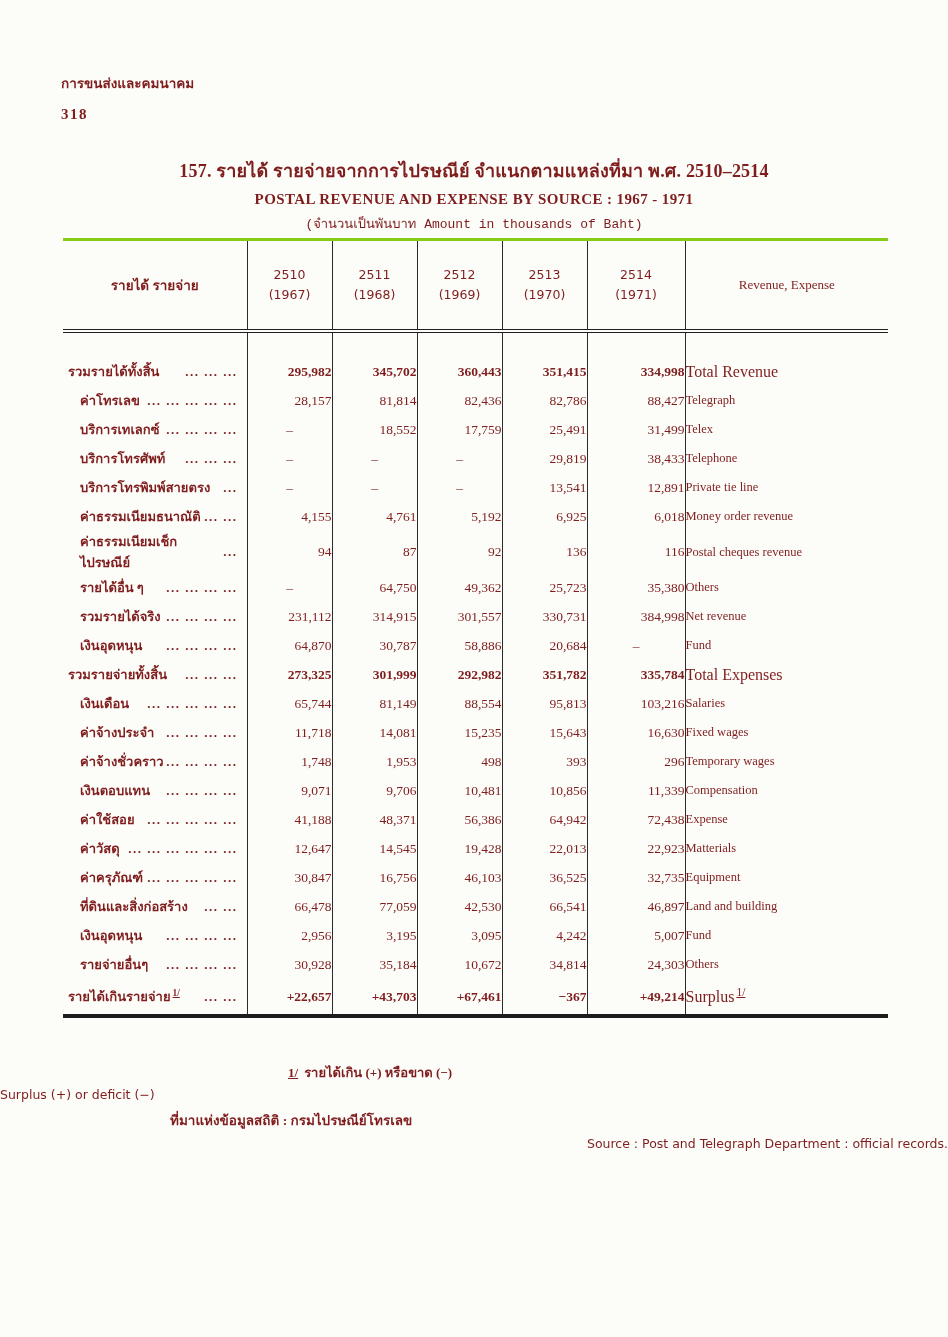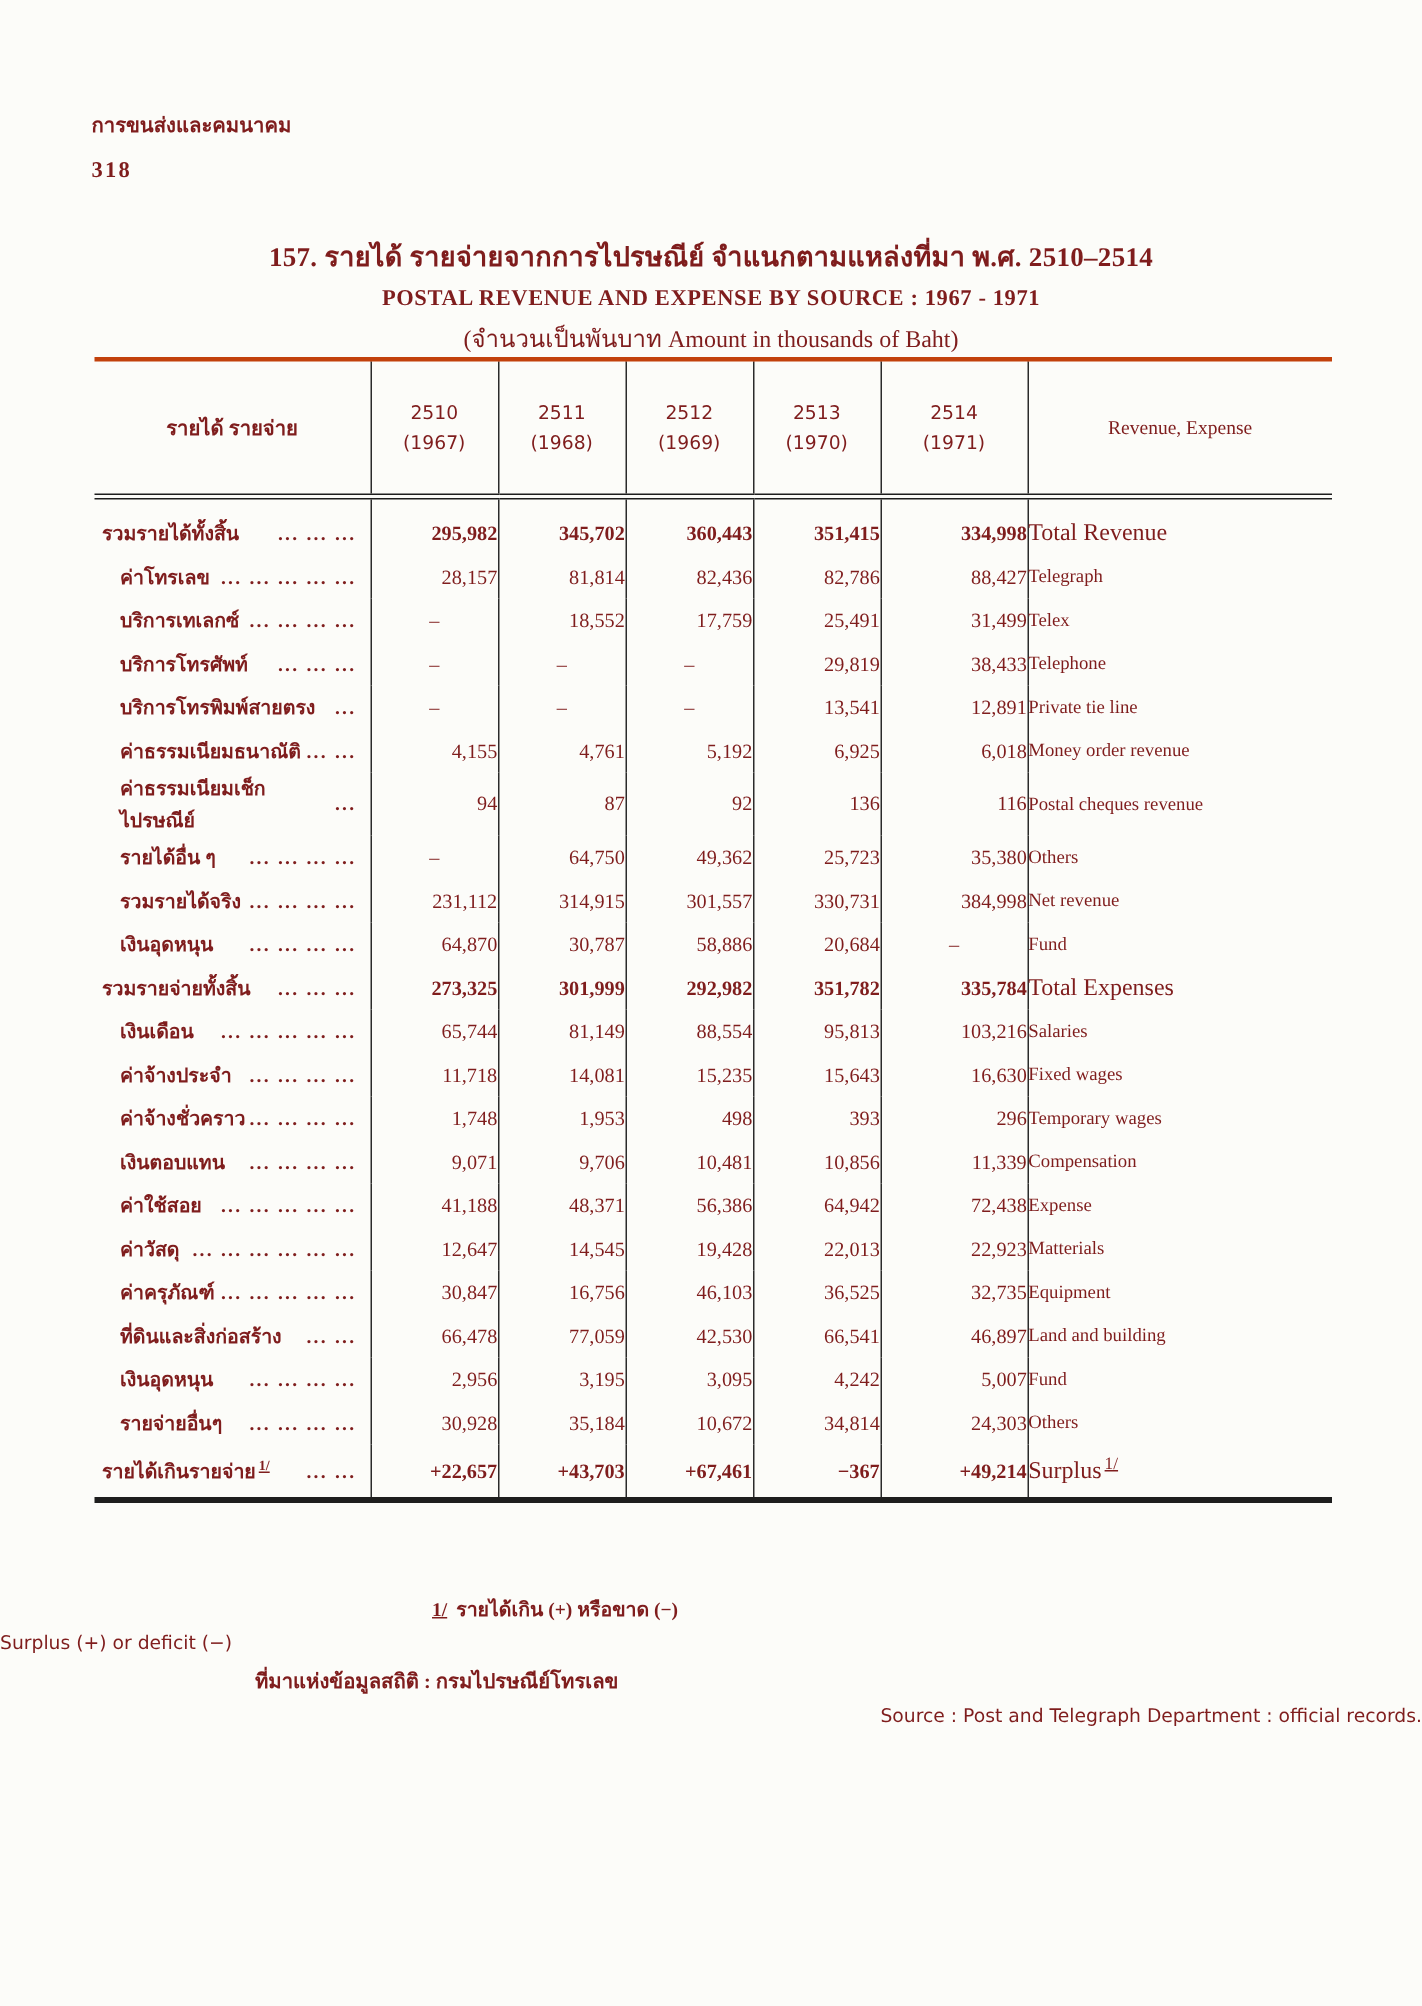--- a/index.html
+++ b/index.html
@@ -9,38 +9,38 @@
     font-family:"Liberation Serif", serif;
     overflow:hidden;
   }
   .corner { position:absolute; left:61px; top:72px; }
   .cat { font-weight:bold; font-size:13.5px; font-family:"DejaVu Sans", sans-serif; }
   .pnum { font-weight:bold; font-size:15px; margin-top:12px; letter-spacing:1.5px; }
 
   .titles { position:absolute; left:0; top:156px; width:100%; text-align:center; }
   .t-thai { font-size:18px; font-weight:bold; letter-spacing:0.2px; }
   .t-en   { font-size:15px; font-weight:bold; margin-top:6px; letter-spacing:0.4px; }
-  .t-note { font-size:16px; margin-top:5px; font-family:Liberation Serif, serif; }
+  .t-note { font-size:13px; margin-top:5px; font-family:Liberation Mono, monospace; }
 
   table.tbl {
     position:absolute; left:63px; top:238px; width:825px;
     border-collapse:collapse; table-layout:fixed;
-    border-top:3px solid #c2410c; border-bottom:4px solid #1e1e1e;
+    border-top:3px solid #84cc16; border-bottom:4px solid #1e1e1e;
   }
   .tbl th, .tbl td { border-right:1.5px solid #2b2b2b; padding:0; vertical-align:middle; }
   .tbl th:last-child, .tbl td:last-child { border-right:none;font-family:Liberation Serif, serif; }
   .tbl th:first-child, .tbl td:first-child { border-left:none; }
 
   thead th { height:88px; border-bottom:4px double #1e1e1e; font-weight:normal; }
   .h-thai { font-weight:bold; font-size:13.5px; text-align:center; }
   .h-year { font-family:"DejaVu Sans", sans-serif; font-size:12.5px; text-align:center; line-height:1.6; }
   .h-en   { font-family:"DejaVu Sans", sans-serif; font-size:13px; text-align:center; }
 
   tbody td { height:29px; }
-  tbody tr:first-child td { padding-top:8px; }
+  tbody tr:first-child td { padding-top:24px; }
   tbody tr:last-child td { height:35px; }
 
   .thai-cell { font-size:13px; font-weight:bold; }
   .thai-cell .flex { display:flex; justify-content:space-between; align-items:center; padding:0 9px 0 5px; }
   .thai-cell.ind .flex { padding-left:17px; }
   .dots { font-weight:bold; letter-spacing:1.5px; white-space:nowrap; }
 
   .num { font-size:13.5px; text-align:right; padding-right:13px; font-family:"Liberation Serif", serif; }
   .num.dash { text-align:center; padding-right:0; }
   tr.bold .num { font-weight:bold; }

